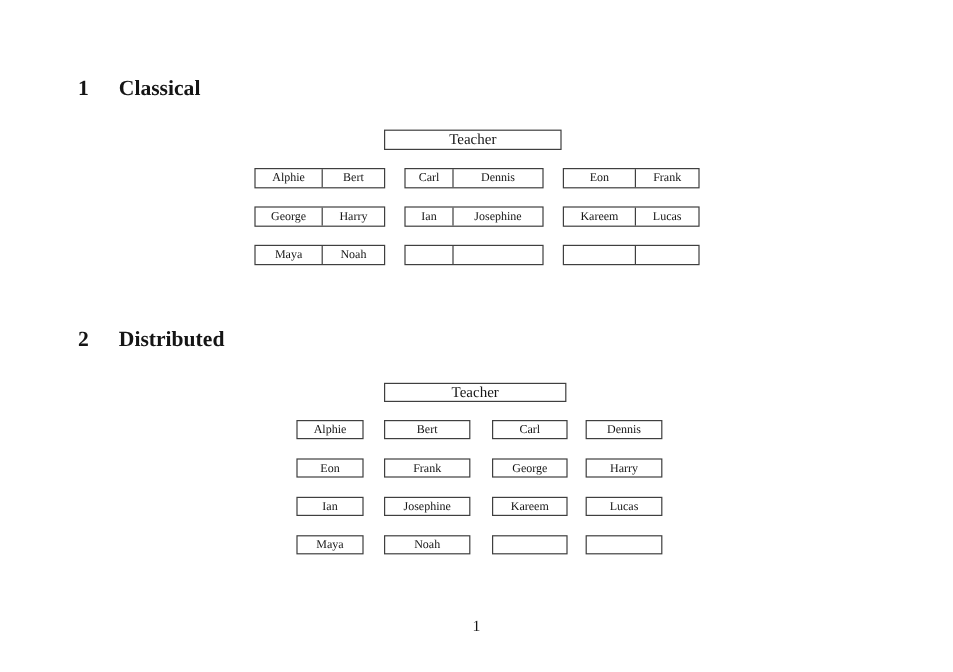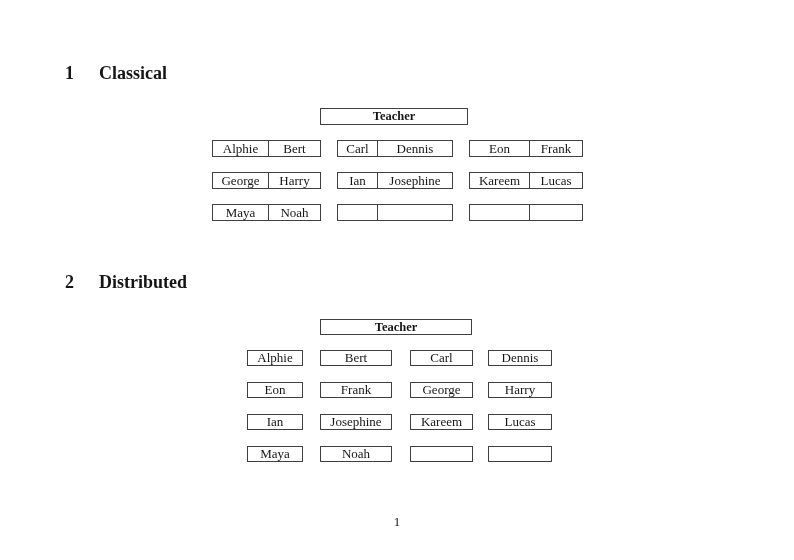--- a/index.html
+++ b/index.html
@@ -22,36 +22,35 @@
   }
   .teacher-box {
     position:absolute;
     box-sizing:border-box;
     border:1px solid #3f3f3f;
     background:#ffffff;
     display:flex;
     align-items:center;
     justify-content:center;
     font-size:12.5px;
-    font-weight:bold;
   }
   .desk {
     position:absolute;
     box-sizing:border-box;
     border:1px solid #3f3f3f;
     background:#ffffff;
     display:flex;
   }
   .seat {
     box-sizing:border-box;
     height:100%;
     display:flex;
     align-items:center;
     justify-content:center;
-    font-size:13px;
+    font-size:10px;
     white-space:nowrap;
     overflow:hidden;
   }
   .seat.divided { border-right:1px solid #3f3f3f; }
   .seat.fill { flex:1; }
   .page-number {
     position:absolute;
     top:514px; left:0;
     width:100%;
     text-align:center;

